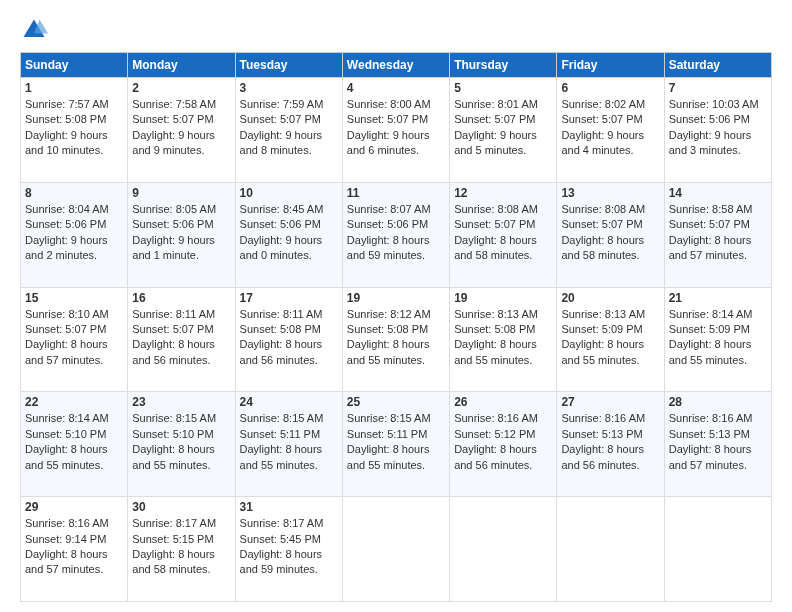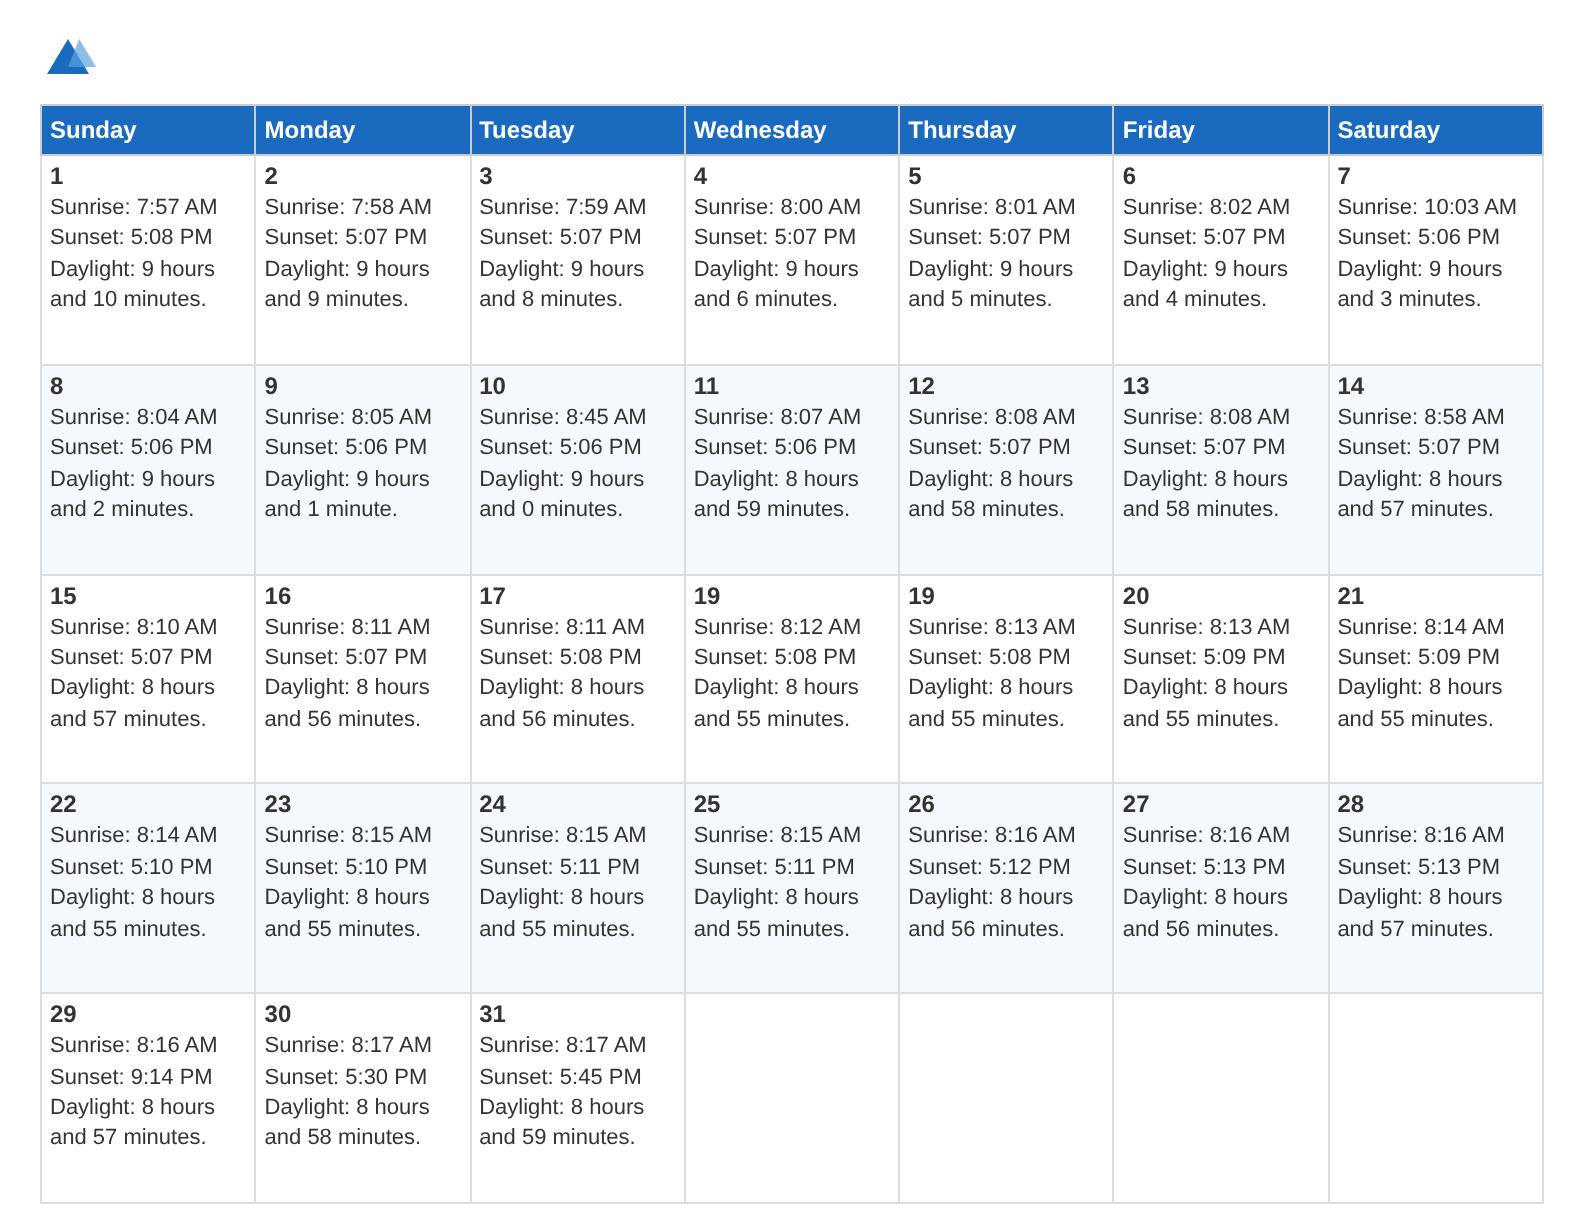--- a/index.html
+++ b/index.html
@@ -374,21 +374,21 @@
         <div class="day-info">
           <span>Sunrise: 8:16 AM</span><br>
           <span>Sunset: 9:14 PM</span><br>
           <span>Daylight: 8 hours and 57 minutes.</span>
         </div>
       </td>
           <td>
         <span class="day-num">30</span>
         <div class="day-info">
           <span>Sunrise: 8:17 AM</span><br>
-          <span>Sunset: 5:30 PM</span><br>
+          <span>Sunset: 5:15 PM</span><br>
           <span>Daylight: 8 hours and 58 minutes.</span>
         </div>
       </td>
           <td>
         <span class="day-num">31</span>
         <div class="day-info">
           <span>Sunrise: 8:17 AM</span><br>
           <span>Sunset: 5:45 PM</span><br>
           <span>Daylight: 8 hours and 59 minutes.</span>
         </div>

